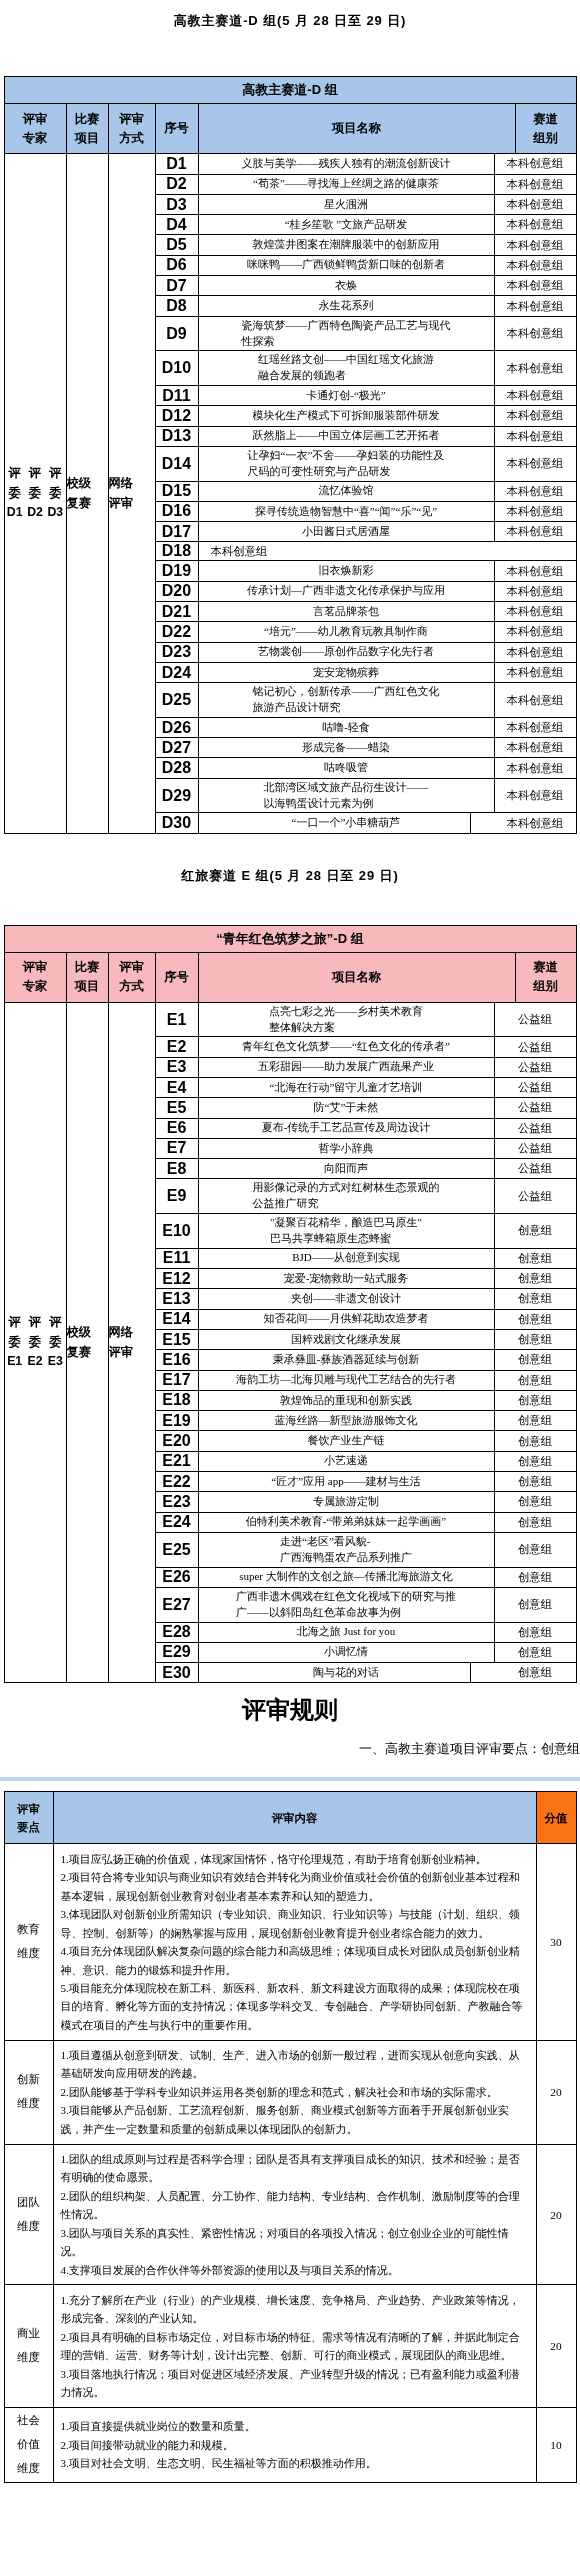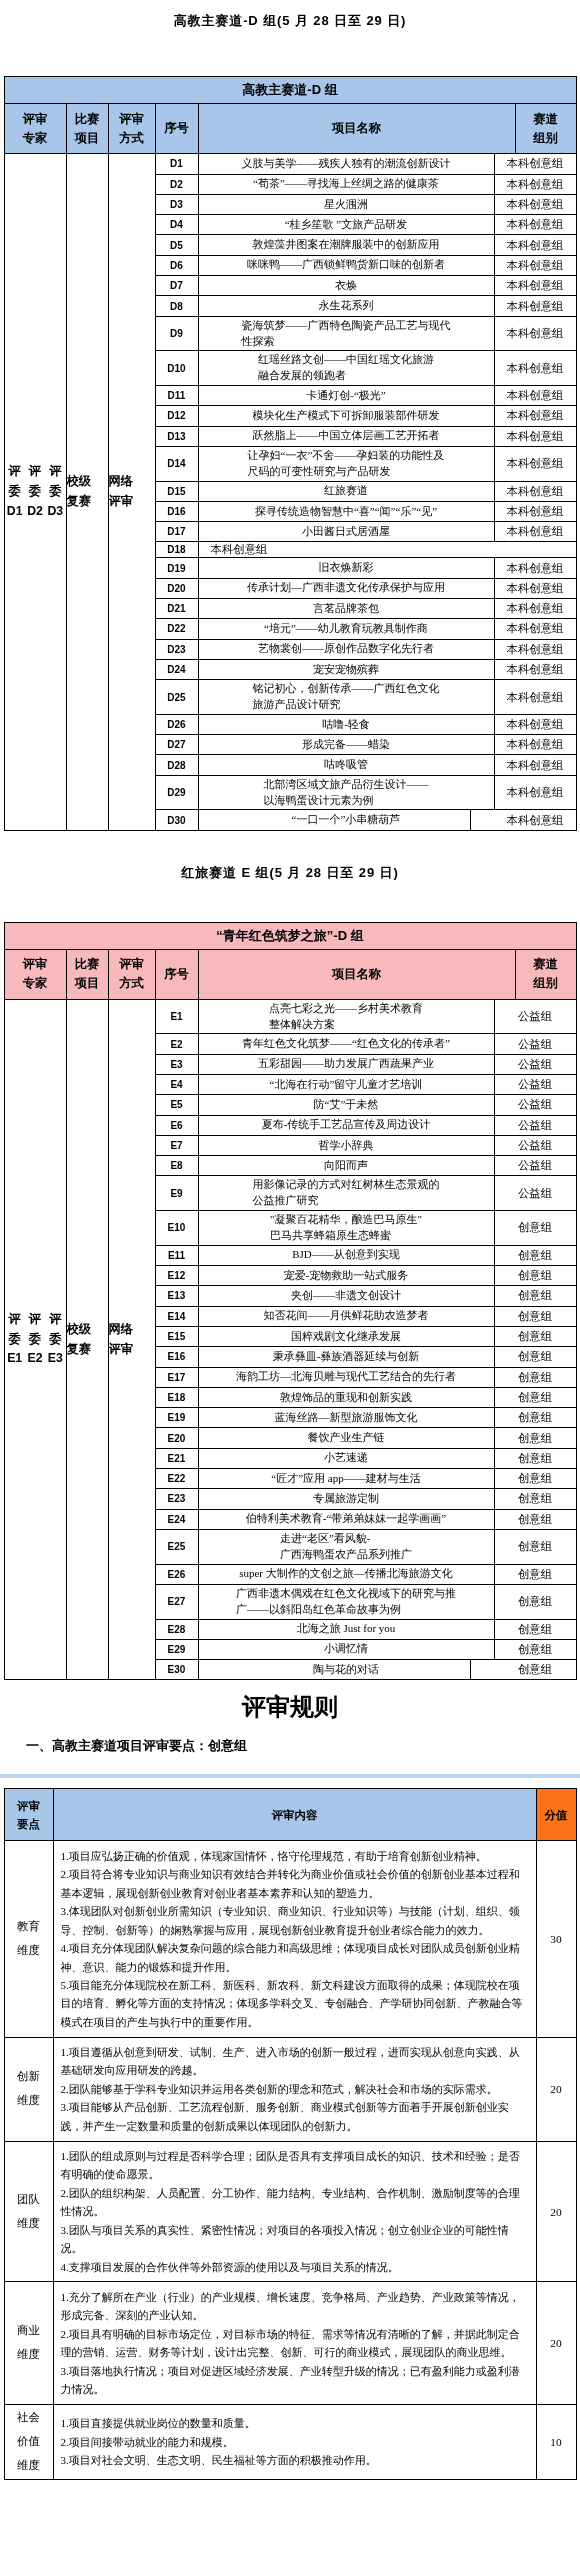--- a/index.html
+++ b/index.html
@@ -17,27 +17,27 @@
   .w-name{flex:1;}.w-group{width:60px;}
   .body-row{display:flex;}
   .side-cell{display:flex;flex-direction:row;align-items:center;justify-content:space-between;
     font-weight:bold;font-size:12.3px;border-right:0.9px solid #000;box-sizing:border-box;
     white-space:pre-line;text-align:center;line-height:1.6;}
   .expert-name{margin:22px 0;}
   .rows-col{flex:1;display:flex;flex-direction:column;}
   .project-row{display:flex;border-bottom:0.9px solid #000;}
   .project-row:last-child{border-bottom:none;gap:24px;}
   .cell{display:flex;align-items:center;justify-content:center;box-sizing:border-box;}
-  .cell-index{width:43px;border-right:0.9px solid #000;font-weight:bold;font-size:10px;}
+  .cell-index{width:43px;border-right:0.9px solid #000;font-weight:bold;font-size:16px;}
   .cell-name{flex:1;border-right:0.9px solid #000;font-size:11px;
     font-family:"Liberation Serif",serif;white-space:pre-line;min-height:19.3px;line-height:1.45;padding:0.9px 3.5px;}
   .cell-group{width:81px;font-size:11.4px;font-family:"Liberation Serif",serif;text-align:center;}
   
   .rules-heading{text-align:center;font-size:24px;font-weight:bold;margin-top:10.6px;}
-  .rules-subheading{font-size:13px;font-weight:bold;padding:14px 0 0 26px;}
+  .rules-subheading{font-size:13px;font-weight:normal;padding:14px 0 0 26px;text-align:right;}
   .accent-strip{height:3.5px;margin-top:19.3px;}
   .rules-table{width:573px;margin:10.6px 3.5px 0 3.5px;border-collapse:collapse;table-layout:fixed;}
   .rules-table,.rules-table th,.rules-table td{border:0.9px solid #000;}
   .rules-table{border:1.8px solid #000;}
   .rules-table th{font-size:11.4px;font-weight:bold;height:49px;text-align:center;white-space:pre-line;line-height:1.6;}
   .col-point{width:49px;}.col-score{width:40px;}
   .rt-point{text-align:center;font-size:11.4px;font-family:"Liberation Serif",serif;white-space:pre-line;line-height:2.1;}
   .rt-content{font-size:11px;font-family:"Liberation Serif",serif;line-height:1.68;
     padding:5.3px 7px;white-space:pre-line;text-align:left;}
   .rt-score{text-align:center;font-size:11.4px;font-family:"Liberation Serif",serif;}
@@ -154,21 +154,21 @@
 
         <div class="project-row">
           <div class="cell cell-index">D14</div>
           <div class="cell cell-name">让孕妇“一衣”不舍——孕妇装的功能性及
 尺码的可变性研究与产品研发</div>
           <div class="cell cell-group">本科创意组</div>
         </div>
 
         <div class="project-row">
           <div class="cell cell-index">D15</div>
-          <div class="cell cell-name">红旅赛道</div>
+          <div class="cell cell-name">流忆体验馆</div>
           <div class="cell cell-group">本科创意组</div>
         </div>
 
         <div class="project-row">
           <div class="cell cell-index">D16</div>
           <div class="cell cell-name">探寻传统造物智慧中“喜”“闻”“乐”“见”</div>
           <div class="cell cell-group">本科创意组</div>
         </div>
 
         <div class="project-row">

